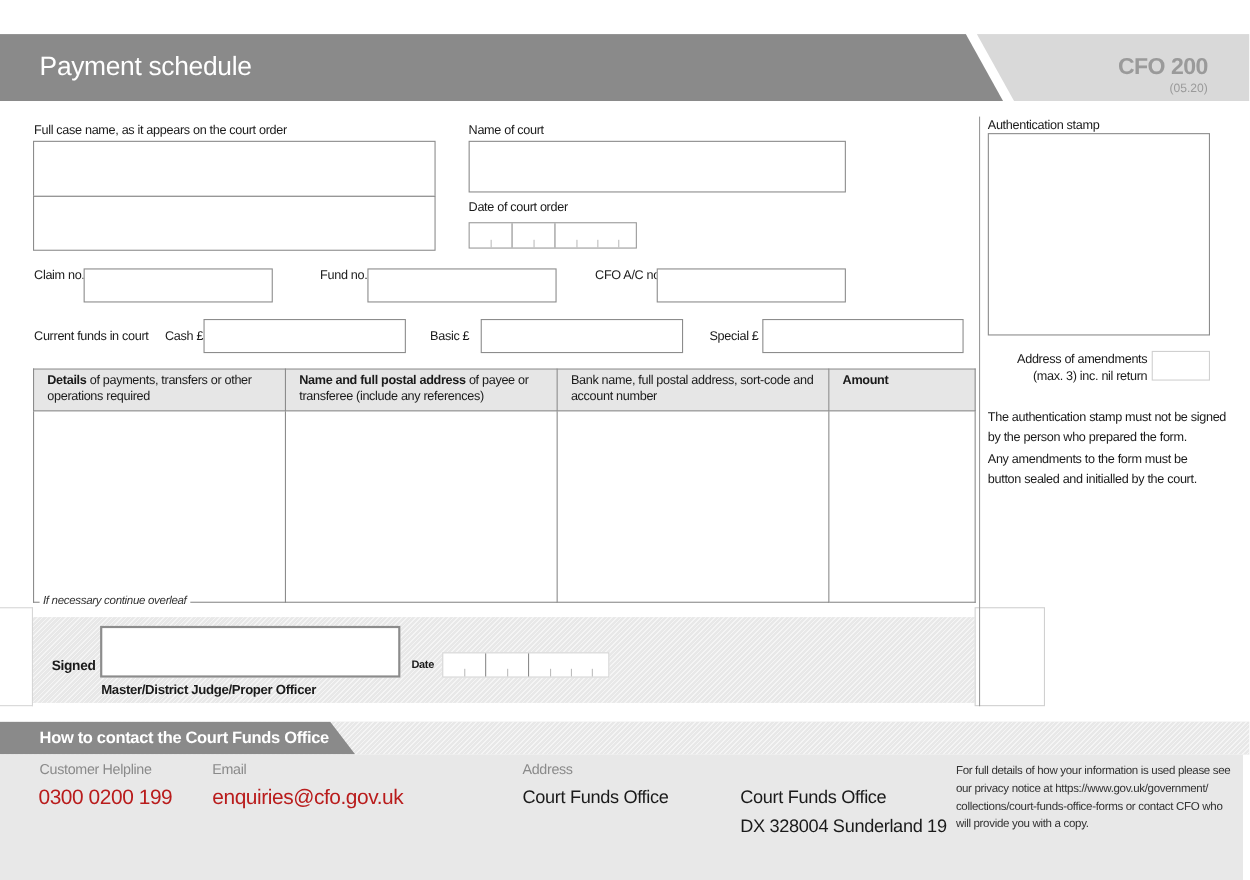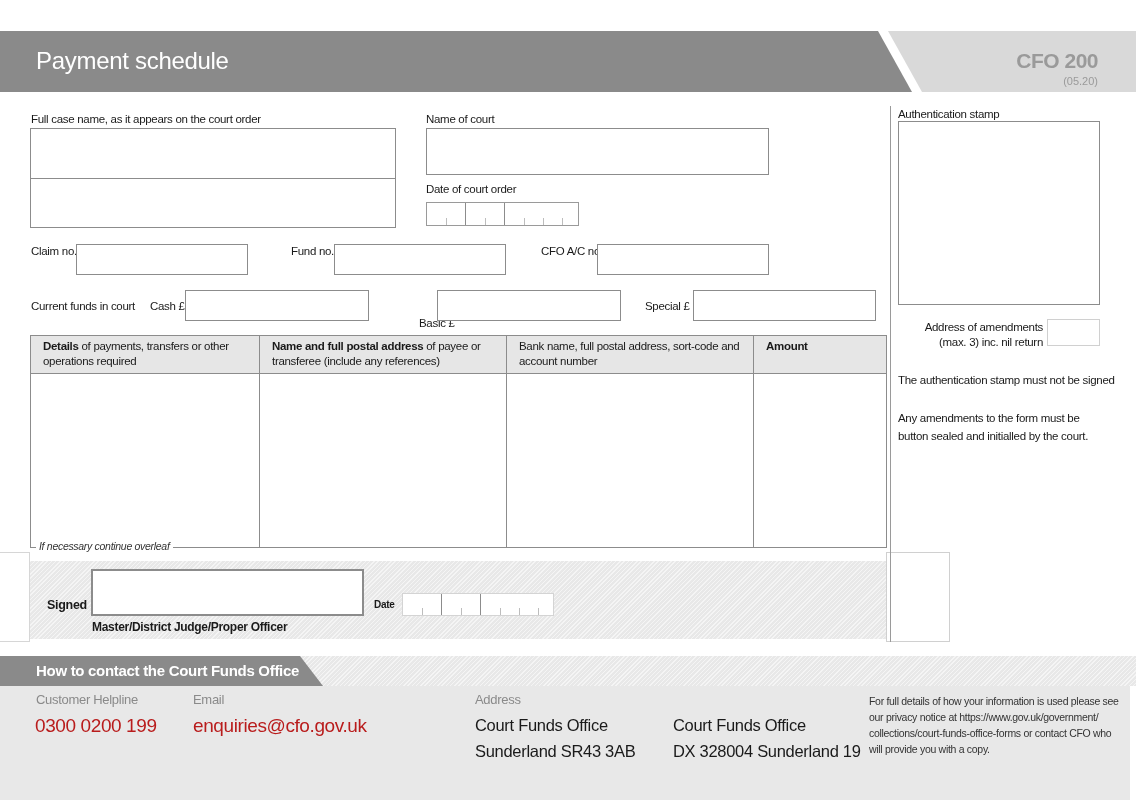--- a/index.html
+++ b/index.html
@@ -80,21 +80,21 @@
 <div class="abs lbl cond" style="left:31px;top:245px;">Claim no.</div>
 <div class="abs box" style="left:76px;top:244px;width:172px;height:31px;"></div>
 <div class="abs lbl cond" style="left:291px;top:245px;">Fund no.</div>
 <div class="abs box" style="left:334px;top:244px;width:172px;height:31px;"></div>
 <div class="abs lbl cond" style="left:541px;top:245px;">CFO A/C no.</div>
 <div class="abs box" style="left:597px;top:244px;width:172px;height:31px;"></div>
 
 <div class="abs lbl cond" style="left:31px;top:300px;">Current funds in court</div>
 <div class="abs lbl cond" style="left:150px;top:300px;">Cash  £</div>
 <div class="abs box" style="left:185px;top:290px;width:184px;height:31px;"></div>
-<div class="abs lbl cond" style="left:419px;top:300px;margin-top:17px;">Basic  £</div>
+<div class="abs lbl cond" style="left:391px;top:300px;">Basic  £</div>
 <div class="abs box" style="left:437px;top:290px;width:184px;height:31px;"></div>
 <div class="abs lbl cond" style="left:645px;top:300px;">Special  £</div>
 <div class="abs box" style="left:693px;top:290px;width:183px;height:31px;"></div>
 
 <table class="abs cond" id="tbl">
   <thead>
     <tr>
       <th style="width:229px;"><b>Details</b><span> of payments, transfers or other operations required</span></th>
       <th style="width:247px;"><b>Name and full postal address</b><span> of payee or transferee (include any references)</span></th>
       <th style="width:247px;"><span>Bank name, full postal address, sort-code and account number</span></th>
@@ -139,40 +139,40 @@
 <div class="abs" id="rp-line"></div>
 <div class="abs lbl cond" style="left:898px;top:108px;">Authentication stamp</div>
 <div class="abs box" style="left:898px;top:121px;width:202px;height:184px;"></div>
 <div class="abs cond" style="left:896px;top:320px;width:147px;text-align:right;font-size:11.5px;line-height:15px;">
   <div>Address of amendments</div>
   <div>(max. 3) inc. nil return</div>
 </div>
 <div class="abs" style="left:1047px;top:319px;width:53px;height:27px;border:1px solid #d0d0d0;background:#fff;"></div>
 <div class="abs cond" style="left:898px;top:371px;font-size:11.5px;line-height:18px;">
   <div>The authentication stamp must not be signed</div>
+  <div>by the person who prepared the form.</div>
 </div>
 <div class="abs cond" style="left:898px;top:409px;font-size:11.5px;line-height:18px;">
   <div>Any amendments to the form must be</div>
   <div>button sealed and initialled by the court.</div>
 </div>
 
 <div class="abs hatch" id="ft-band"></div>
 <div class="abs" id="ft-tab"></div>
 <div class="abs cond" style="left:36px;top:662px;font-size:15px;font-weight:bold;color:#fff;">How to contact the Court Funds Office</div>
 <div class="abs" id="ft-body"></div>
 
 <div class="abs cond ft-lbl" style="left:36px;top:692px;">Customer Helpline</div>
 <div class="abs cond ft-big" style="left:35px;top:715px;">0300 0200 199</div>
 <div class="abs cond ft-lbl" style="left:193px;top:692px;">Email</div>
 <div class="abs cond ft-big" style="left:193px;top:715px;">enquiries@cfo.gov.uk</div>
 
 <div class="abs cond ft-lbl" style="left:475px;top:692px;">Address</div>
 <div class="abs cond ft-addr" style="left:475px;top:712px;">
   <div>Court Funds Office</div>
-  <div>Sunderland  SR43 3AB</div>
 </div>
 <div class="abs cond ft-addr" style="left:673px;top:712px;">
   <div>Court Funds Office</div>
   <div>DX 328004   Sunderland 19</div>
 </div>
 
 <div class="abs cond" style="left:869px;top:693px;font-size:10.5px;line-height:16px;color:#333;">
   <div>For full details of how your information is used please see</div>
   <div>our privacy notice at https://www.gov.uk/government/</div>
   <div>collections/court-funds-office-forms or contact CFO who</div>

